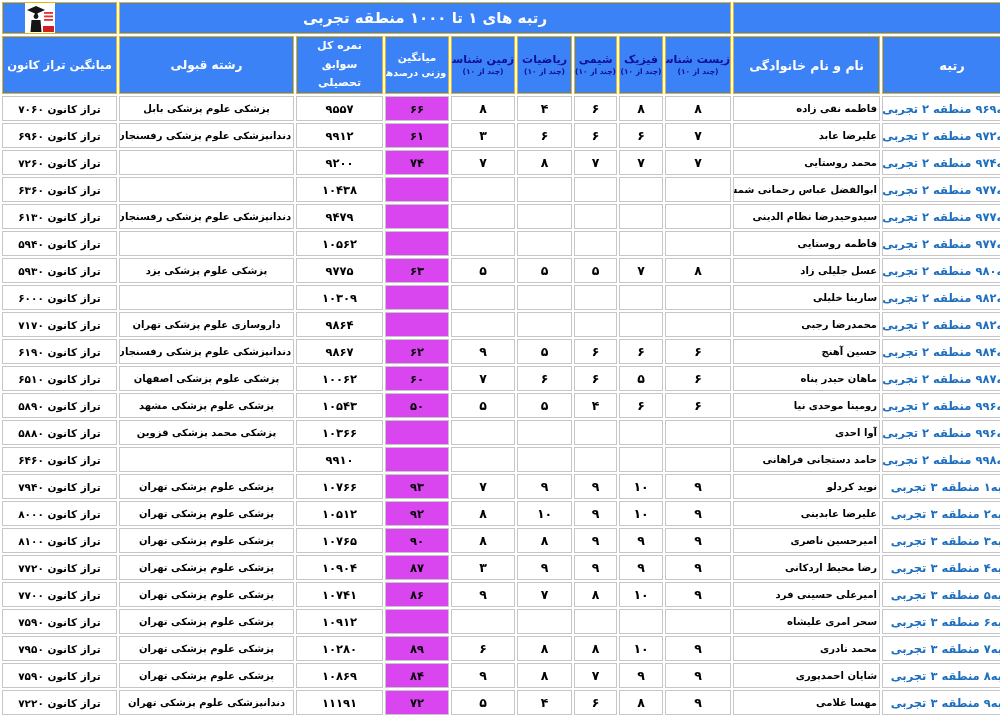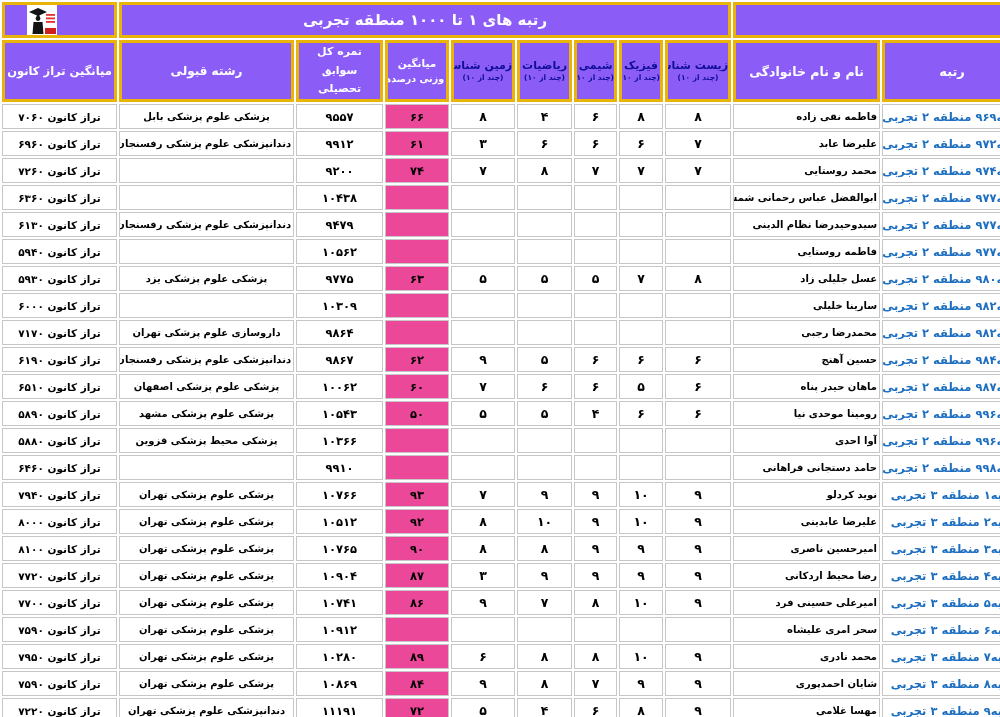--- a/index.html
+++ b/index.html
@@ -11,42 +11,42 @@
   table.rank-table{
     width:1000px;height:717px;table-layout:fixed;
     border-collapse:separate;border-spacing:2px;
     direction:rtl;background:#ffffff;
   }
   th,td{
     box-sizing:border-box;padding:0 2px;margin:0;
     text-align:center;vertical-align:middle;
     font-weight:bold;overflow:hidden;white-space:nowrap;color:#000;
   }
-  .hdr{background:#8b5cf6;color:#ffffff;border:3px solid #eab308;}
+  .hdr{background:#3b82f6;color:#ffffff;border:1px solid #eab308;}
   tr.title-row{height:32px;}
   tr.colhdr-row{height:49px;}
   tbody tr{height:25px;}
   .title-cell{font-size:15px;letter-spacing:.2px;}
   .logo-cell{text-align:left;padding-left:22px;}
   .h-rank{font-size:13px;}
   .h-name{font-size:12.5px;margin-left:20px;}
   .h-subj{padding:0;}
   .subj-main{font-size:11px;color:#0e0e96;line-height:1.25;}
   .subj-sub{font-size:7.5px;color:#0e0e96;line-height:1.4;}
   .h-weighted div{line-height:1.5;}
   .h-weighted .l1{font-size:10.5px;}
   .h-weighted .l2{font-size:9.5px;}
   .h-total{white-space:normal;font-size:11px;line-height:1.7;padding:0 6px;margin-top:16px;}
   .h-field{font-size:12px;margin-top:24px;}
   .h-kanoon{font-size:11.5px;text-align:center;}
   td.data{border:1px solid #c6c6c6;background:#ffffff;}
   td.c-rank{color:#1e6fc0;font-size:11.5px;}
   td.c-name{font-size:10px;text-align:right;}
   td.c-score{font-size:12.5px;}
-  td.c-weighted{background:#ec4899;font-size:11.5px;}
+  td.c-weighted{background:#d946ef;font-size:11.5px;}
   td.c-total{font-size:11.5px;}
   td.c-field{font-size:10px;}
   td.c-kanoon{font-size:10.5px;}
 </style>
 </head>
 <body>
 
 <table class="rank-table">
   <colgroup>
     <col style="width:140px">
@@ -273,21 +273,21 @@
       <tr>
         <td class="data c-rank">رتبه۹۹۶ منطقه ۲ تجربی</td>
         <td class="data c-name">آوا احدی</td>
         <td class="data c-score"></td>
         <td class="data c-score"></td>
         <td class="data c-score"></td>
         <td class="data c-score"></td>
         <td class="data c-score"></td>
         <td class="data c-weighted"></td>
         <td class="data c-total">۱۰۳۶۶</td>
-        <td class="data c-field">پزشکی محیط پزشکی قزوین</td>
+        <td class="data c-field">پزشکی محمد پزشکی قزوین</td>
         <td class="data c-kanoon">تراز کانون ۵۸۸۰</td>
       </tr>
       <tr>
         <td class="data c-rank">رتبه۹۹۸ منطقه ۲ تجربی</td>
         <td class="data c-name">حامد دستجانی فراهانی</td>
         <td class="data c-score"></td>
         <td class="data c-score"></td>
         <td class="data c-score"></td>
         <td class="data c-score"></td>
         <td class="data c-score"></td>

